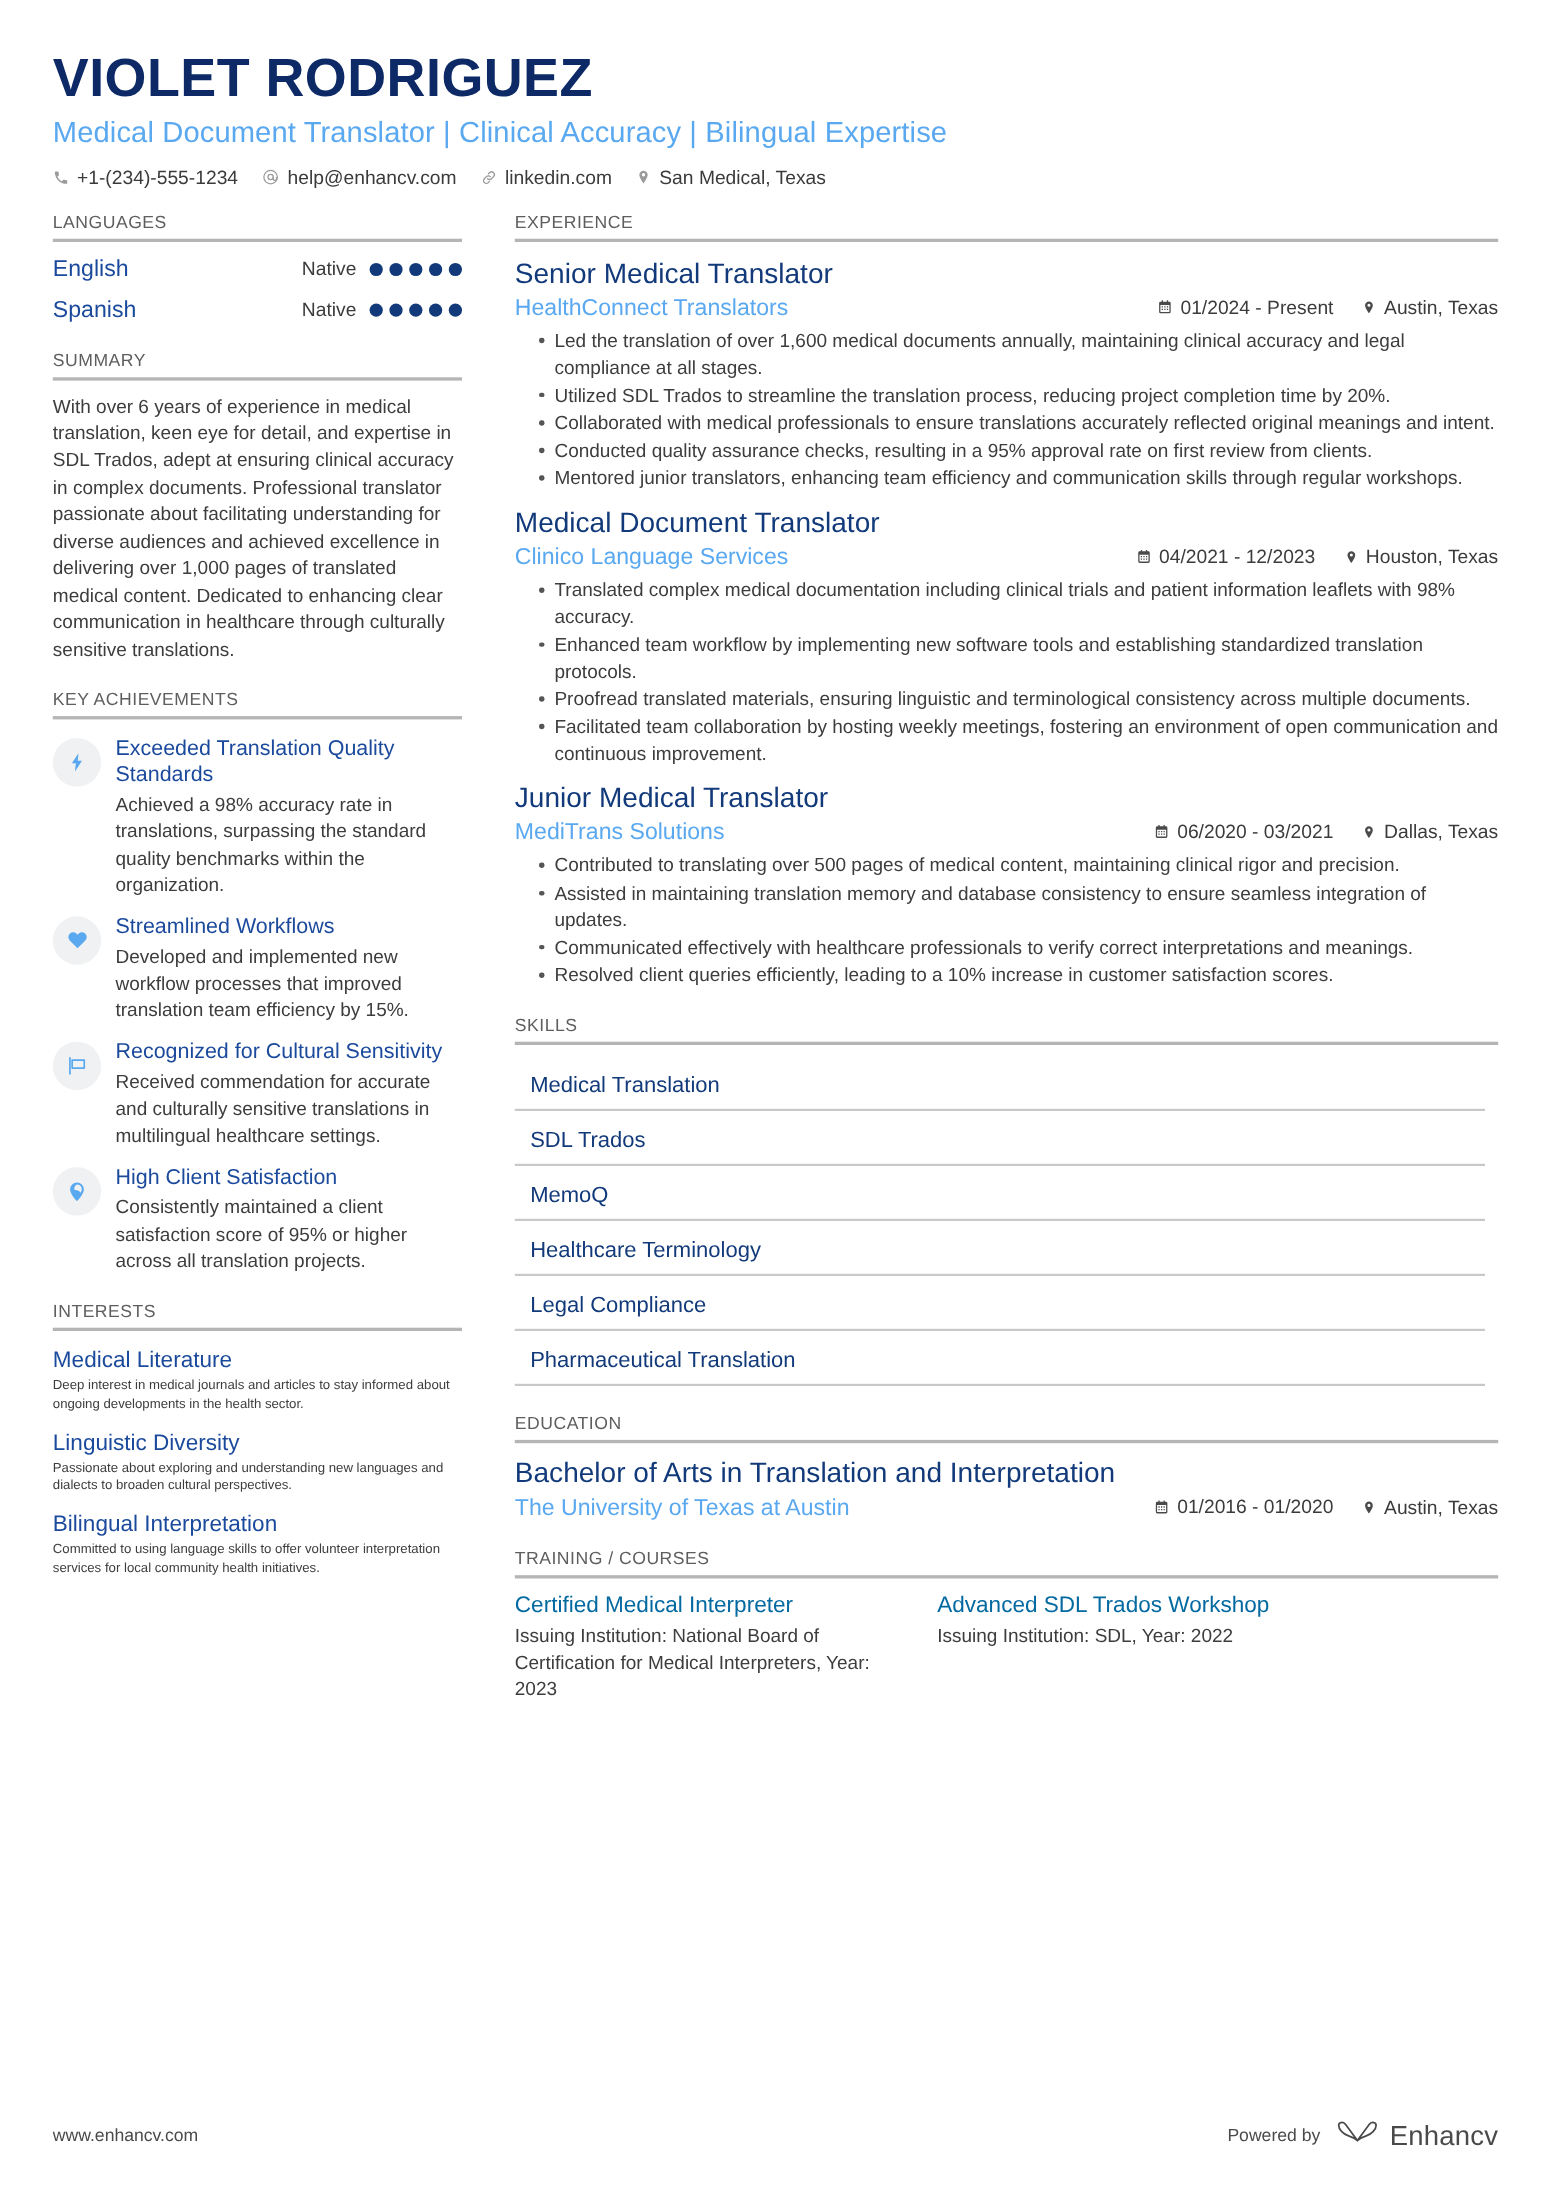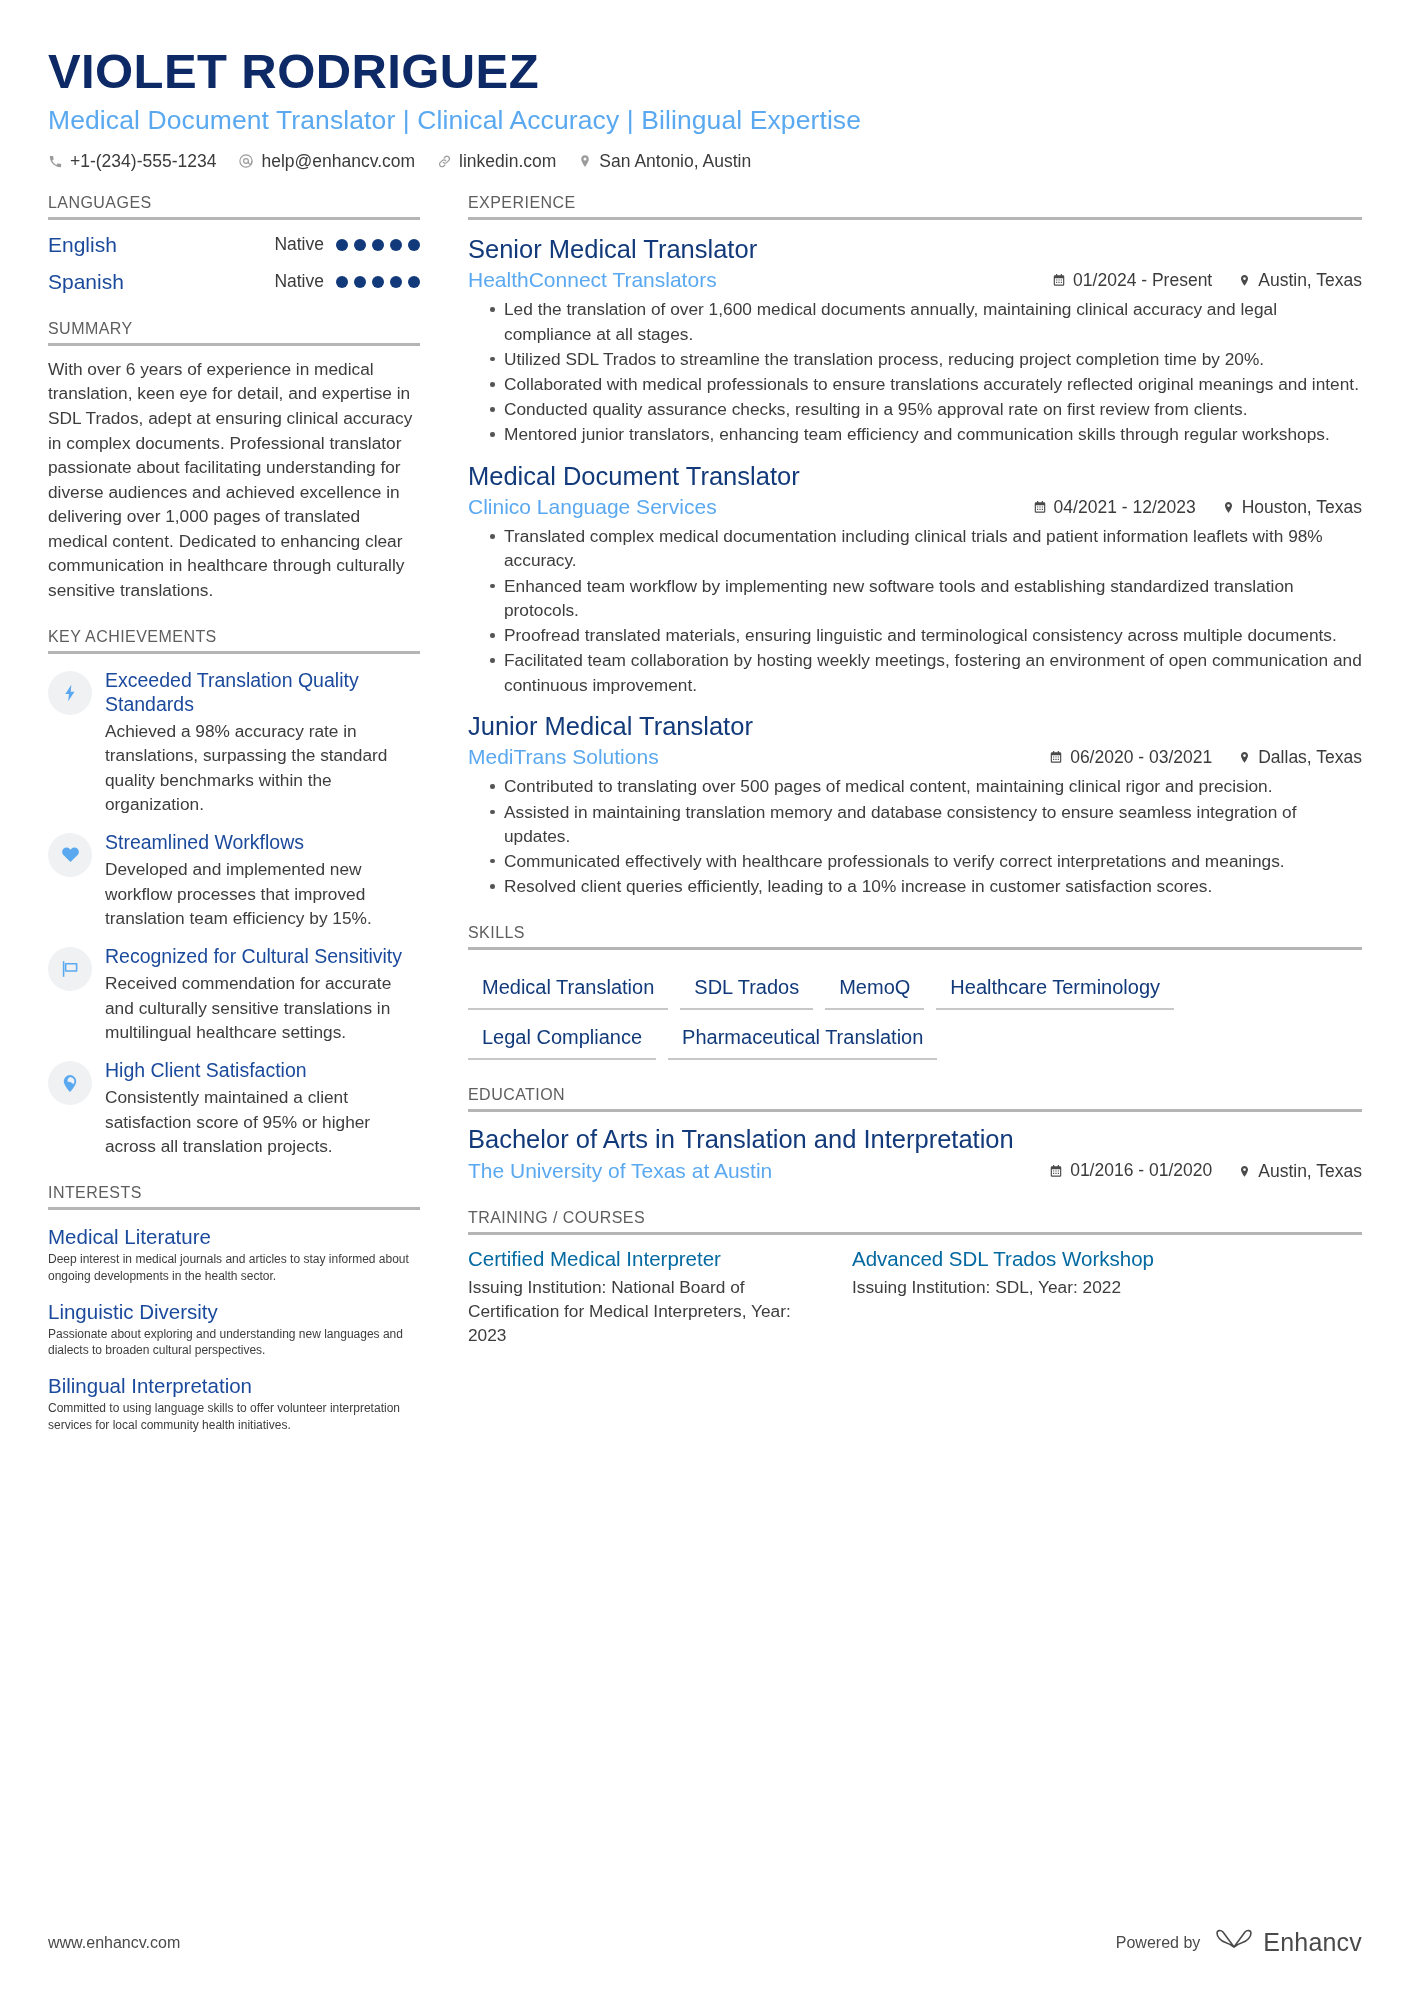--- a/index.html
+++ b/index.html
@@ -176,20 +176,21 @@
     width: 4.5px; height: 4.5px;
     border-radius: 50%;
     background: #555;
   }
 
   
   .skills {
     display: flex;
     flex-wrap: wrap;
     margin-top: 10px;
+    flex-direction: column;
   }
   .skill {
     font-size: 20px;
     color: #123a7a;
     padding: 6px 14px 9px 14px;
     border-bottom: 2px solid #c8c8c8;
     margin-right: 12px;
     margin-top: 10px;
     white-space: nowrap;
   }
@@ -264,21 +265,21 @@
         </span>
         <span>linkedin.com</span>
       </span>
 
       <span class="item">
         <span class="gi">
           <svg width="14" height="14" viewBox="0 0 24 24" fill="currentColor">
               <path d="M12 2C8.4 2 5.5 4.9 5.5 8.5c0 4.9 6.5 13.5 6.5 13.5s6.5-8.6 6.5-13.5C18.5 4.9 15.6 2 12 2zm0 9a2.6 2.6 0 1 1 0-5.2A2.6 2.6 0 0 1 12 11z"></path>
             </svg>
         </span>
-        <span>San Antonio, Austin</span>
+        <span>San Medical, Texas</span>
       </span>
     </div>
   </div>
 
   <div class="body">
 
     <div class="col-left">
 
       <div class="section">
         <div class="sec-title">LANGUAGES</div>

